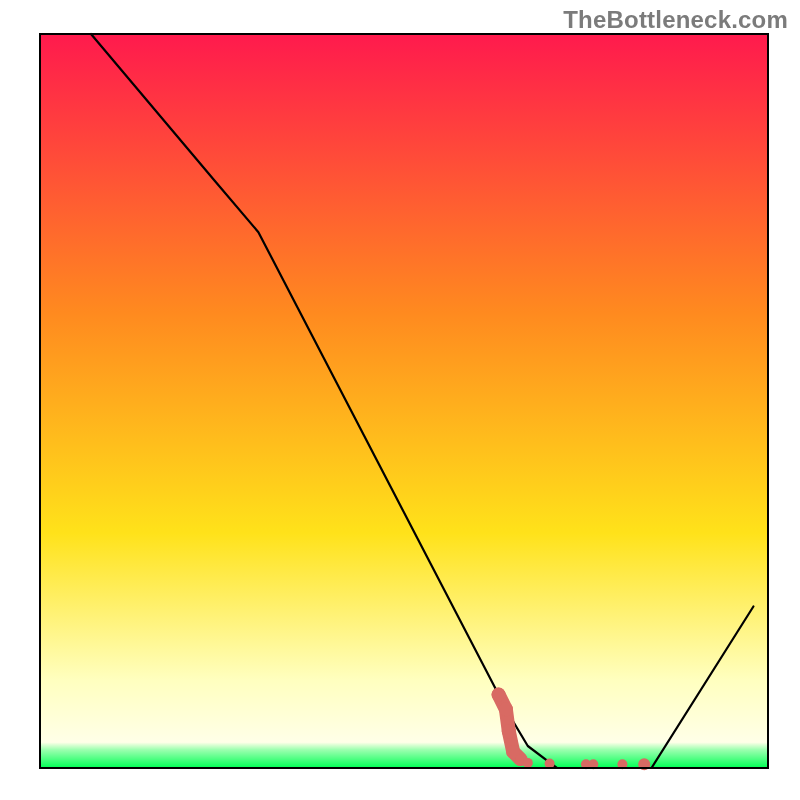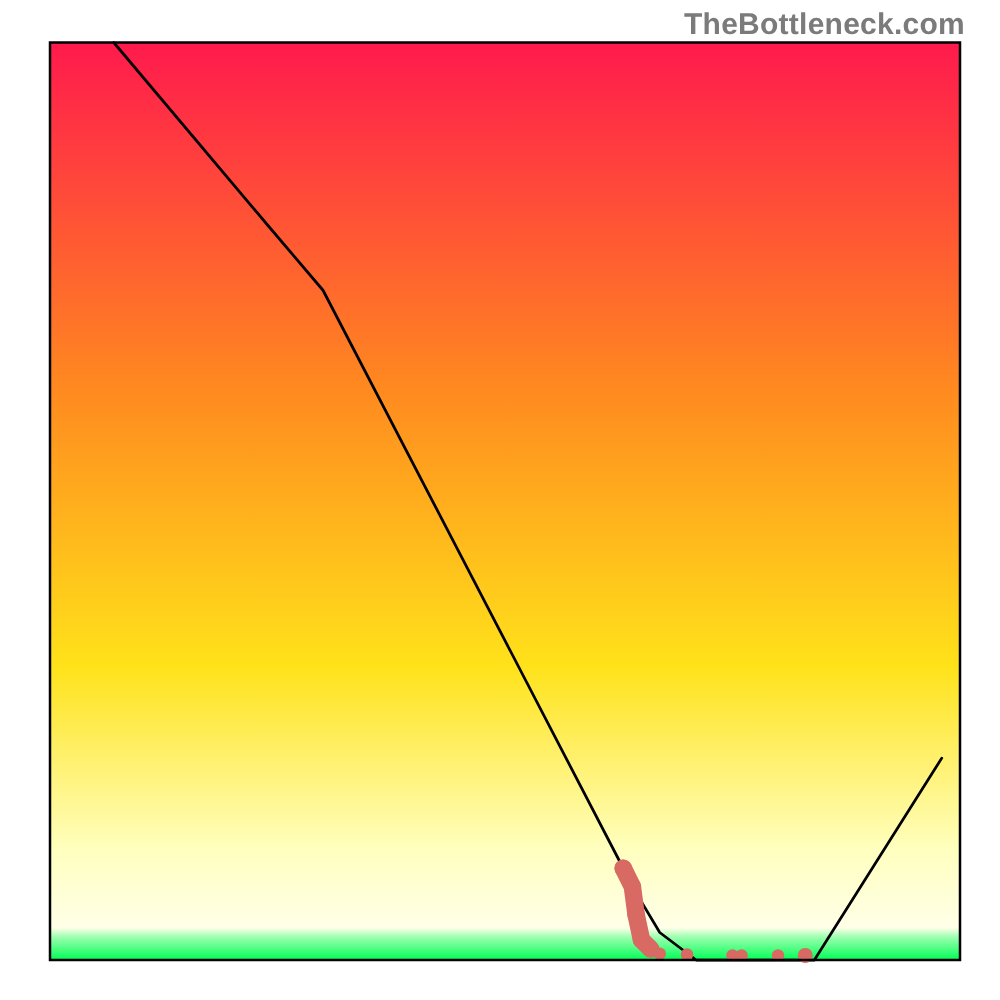--- a/index.html
+++ b/index.html
@@ -11,21 +11,21 @@
   background: #fff;
 }
 .canvas {
   position: relative;
   width: 800px;
   height: 800px;
 }
 .watermark {
   position: absolute;
   top: 6px;
-  right: 28px;
+  right: 12px;
   font-size: 24px;
   font-weight: 700;
   letter-spacing: 0.2px;
   color: #7b7b7b;
   z-index: 50;
 }
 svg.plot {
   position: absolute;
   top: 0; left: 0;
   width: 800px; height: 800px;

